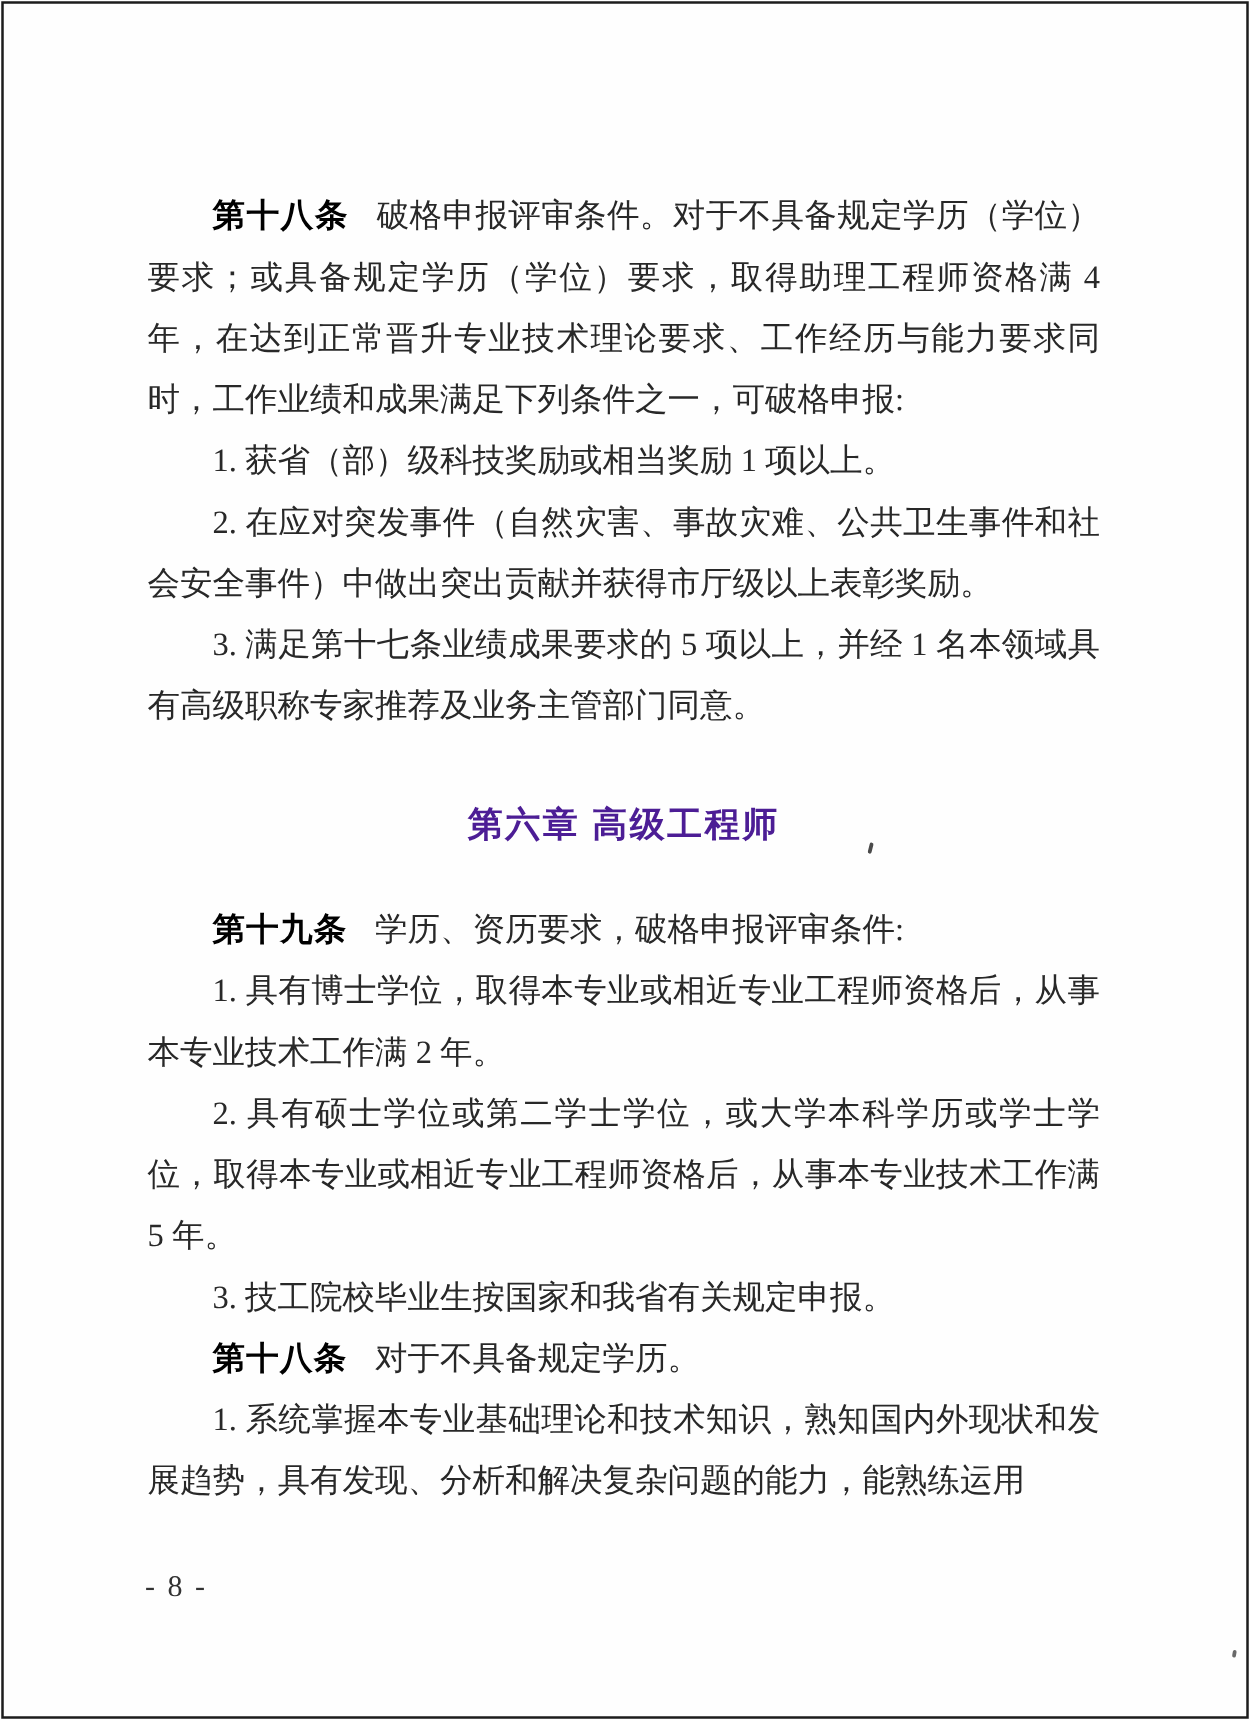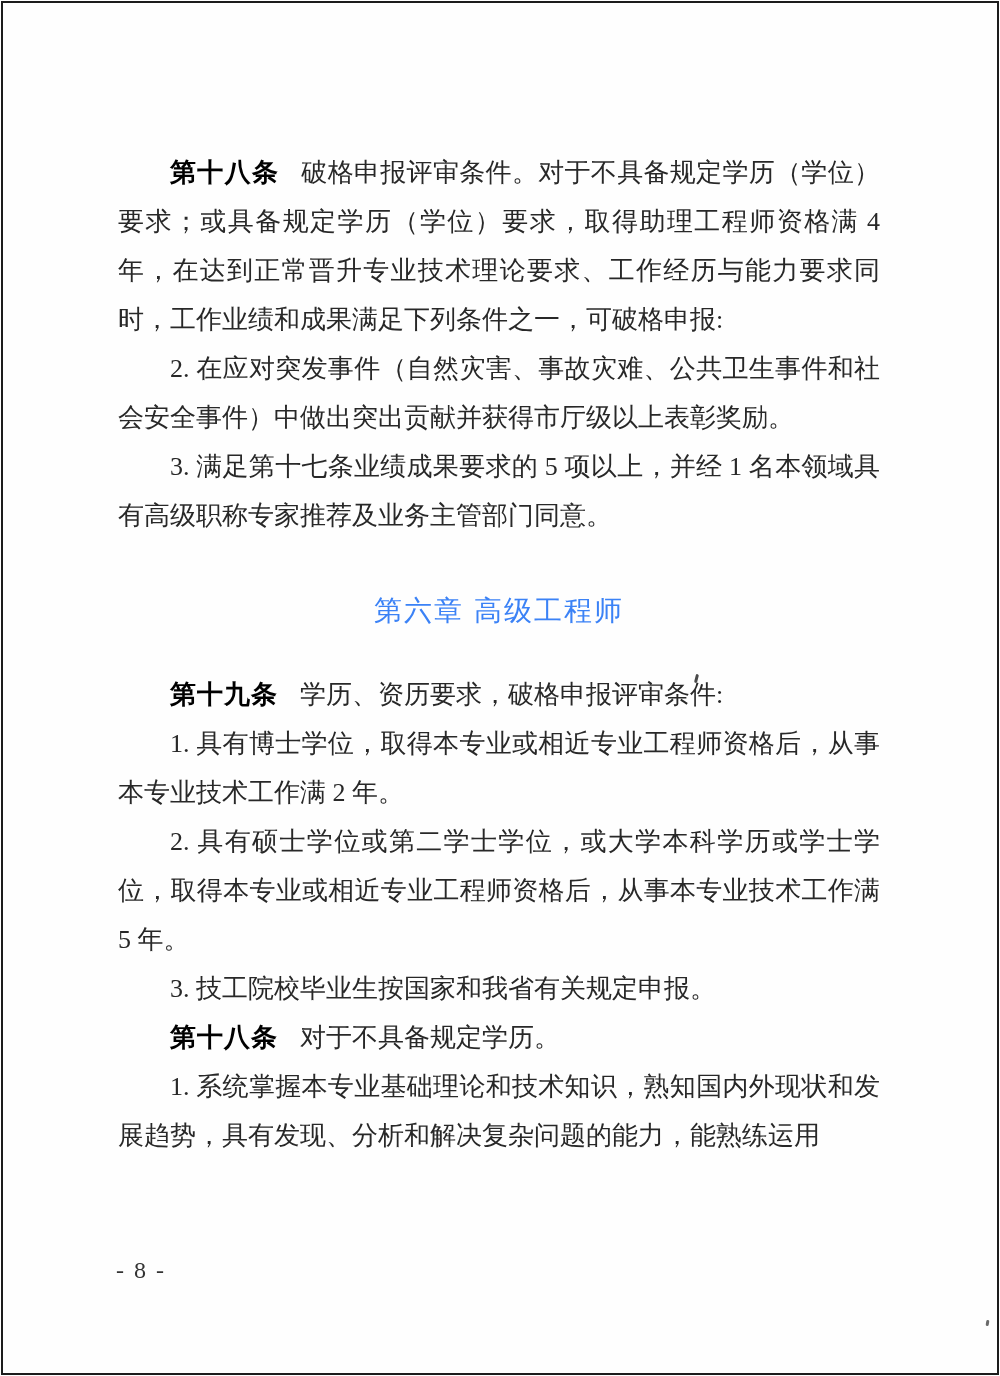--- a/index.html
+++ b/index.html
@@ -38,24 +38,24 @@
     font-weight: bold;
     color: #000000;
     margin-right: 0.85em;
     letter-spacing: 1px;
   }
   .chapter {
     margin: 46px 0 34px 0;
     text-align: center;
     text-indent: 0;
     font-family: "Liberation Sans", "DejaVu Sans", sans-serif;
-    font-weight: normal;
+    font-weight: bold;
     font-size: 28px;
     line-height: 50px;
-    color: #3b82f6;
+    color: #4c1d95;
     letter-spacing: 2px;
   }
   .page-number {
     position: absolute;
     left: 116px;
     top: 1256px;
     font-size: 24px;
     line-height: 28px;
     color: #333333;
     letter-spacing: 2px;
@@ -82,20 +82,21 @@
     transform: rotate(10deg);
   }
 </style>
 </head>
 <body>
 
 <div class="content">
 
   <p class="para"><span class="art-label">第十八条</span><span>破格申报评审条件。对于不具备规定学历（学位）要求；或具备规定学历（学位）要求，取得助理工程师资格满 4 年，在达到正常晋升专业技术理论要求、工作经历与能力要求同时，工作业绩和成果满足下列条件之一，可破格申报:</span></p>
 
+  <p class="para">1. 获省（部）级科技奖励或相当奖励 1 项以上。</p>
 
   <p class="para">2. 在应对突发事件（自然灾害、事故灾难、公共卫生事件和社会安全事件）中做出突出贡献并获得市厅级以上表彰奖励。</p>
 
   <p class="para">3. 满足第十七条业绩成果要求的 5 项以上，并经 1 名本领域具有高级职称专家推荐及业务主管部门同意。</p>
 
   <h2 class="chapter">第六章 高级工程师</h2>
 
   <p class="para"><span class="art-label">第十九条</span><span>学历、资历要求，破格申报评审条件:</span></p>
 
   <p class="para">1. 具有博士学位，取得本专业或相近专业工程师资格后，从事本专业技术工作满 2 年。</p>

